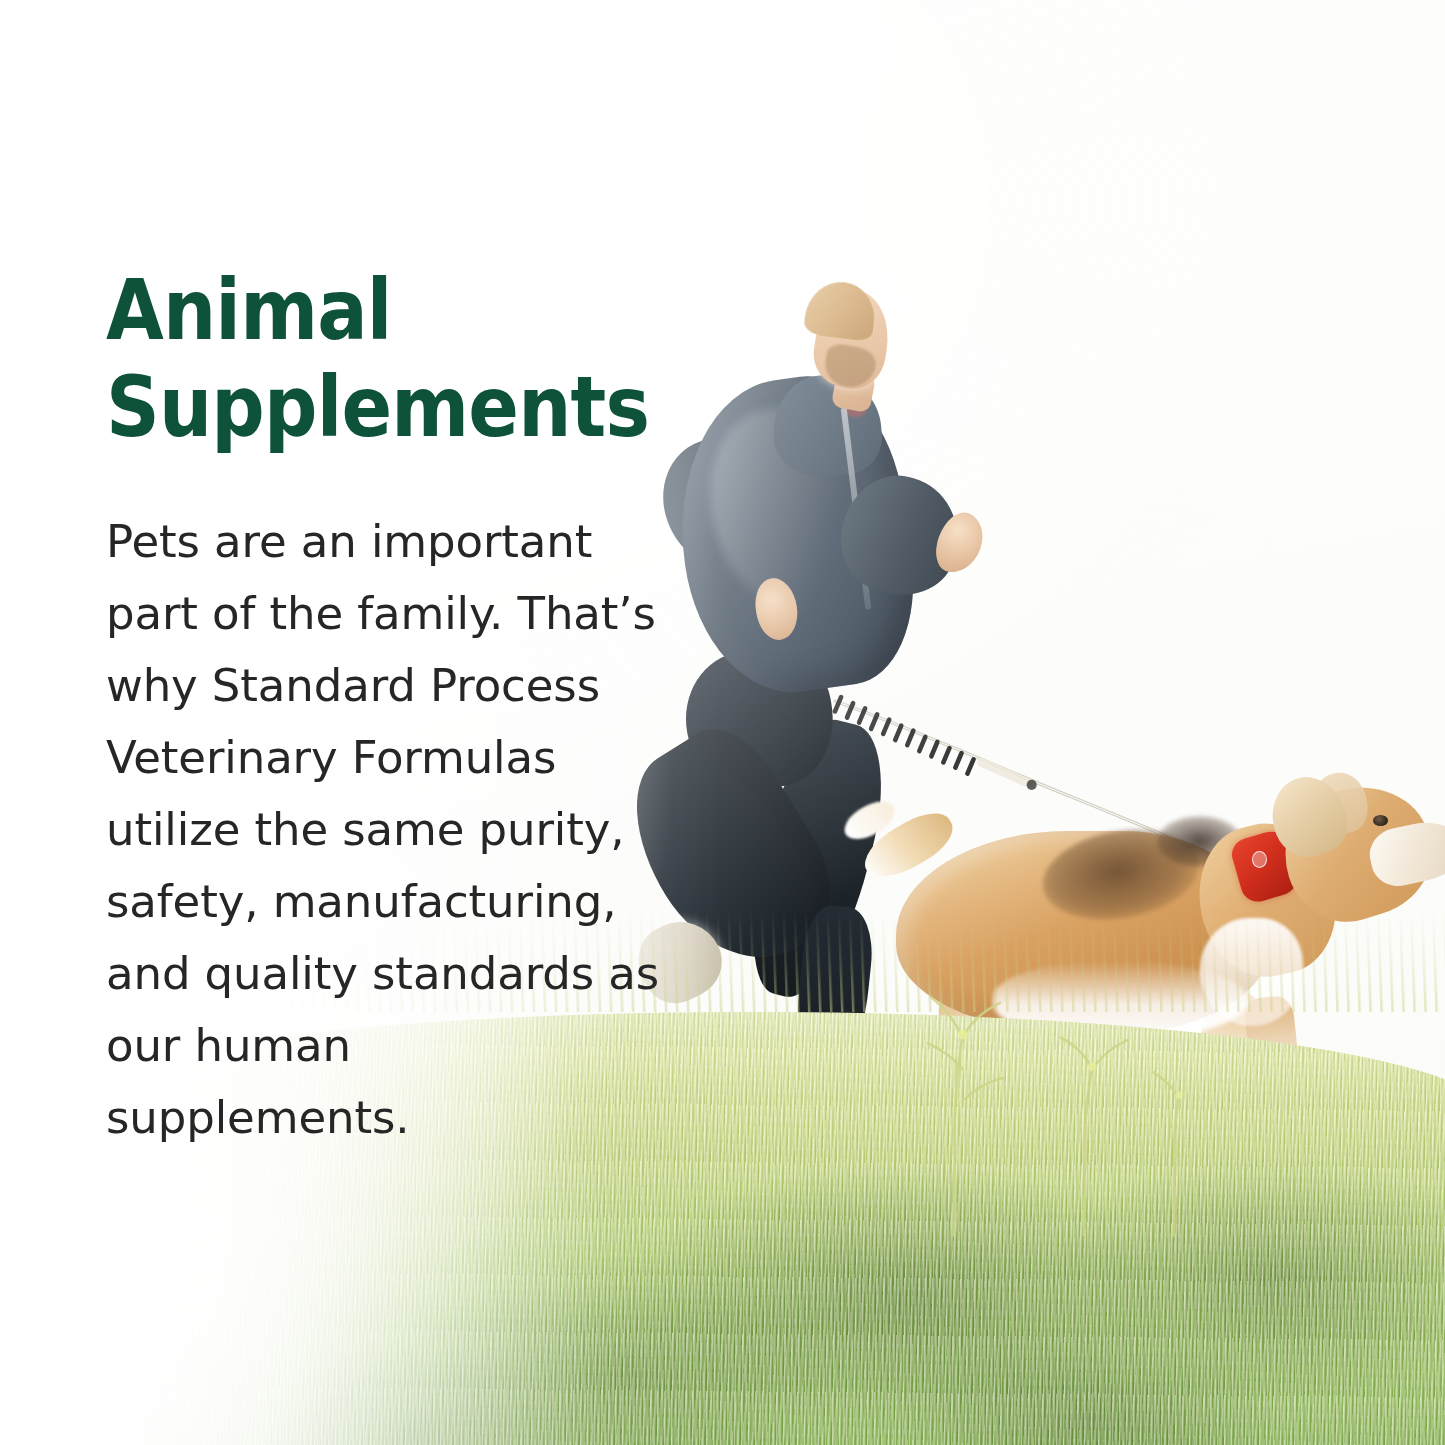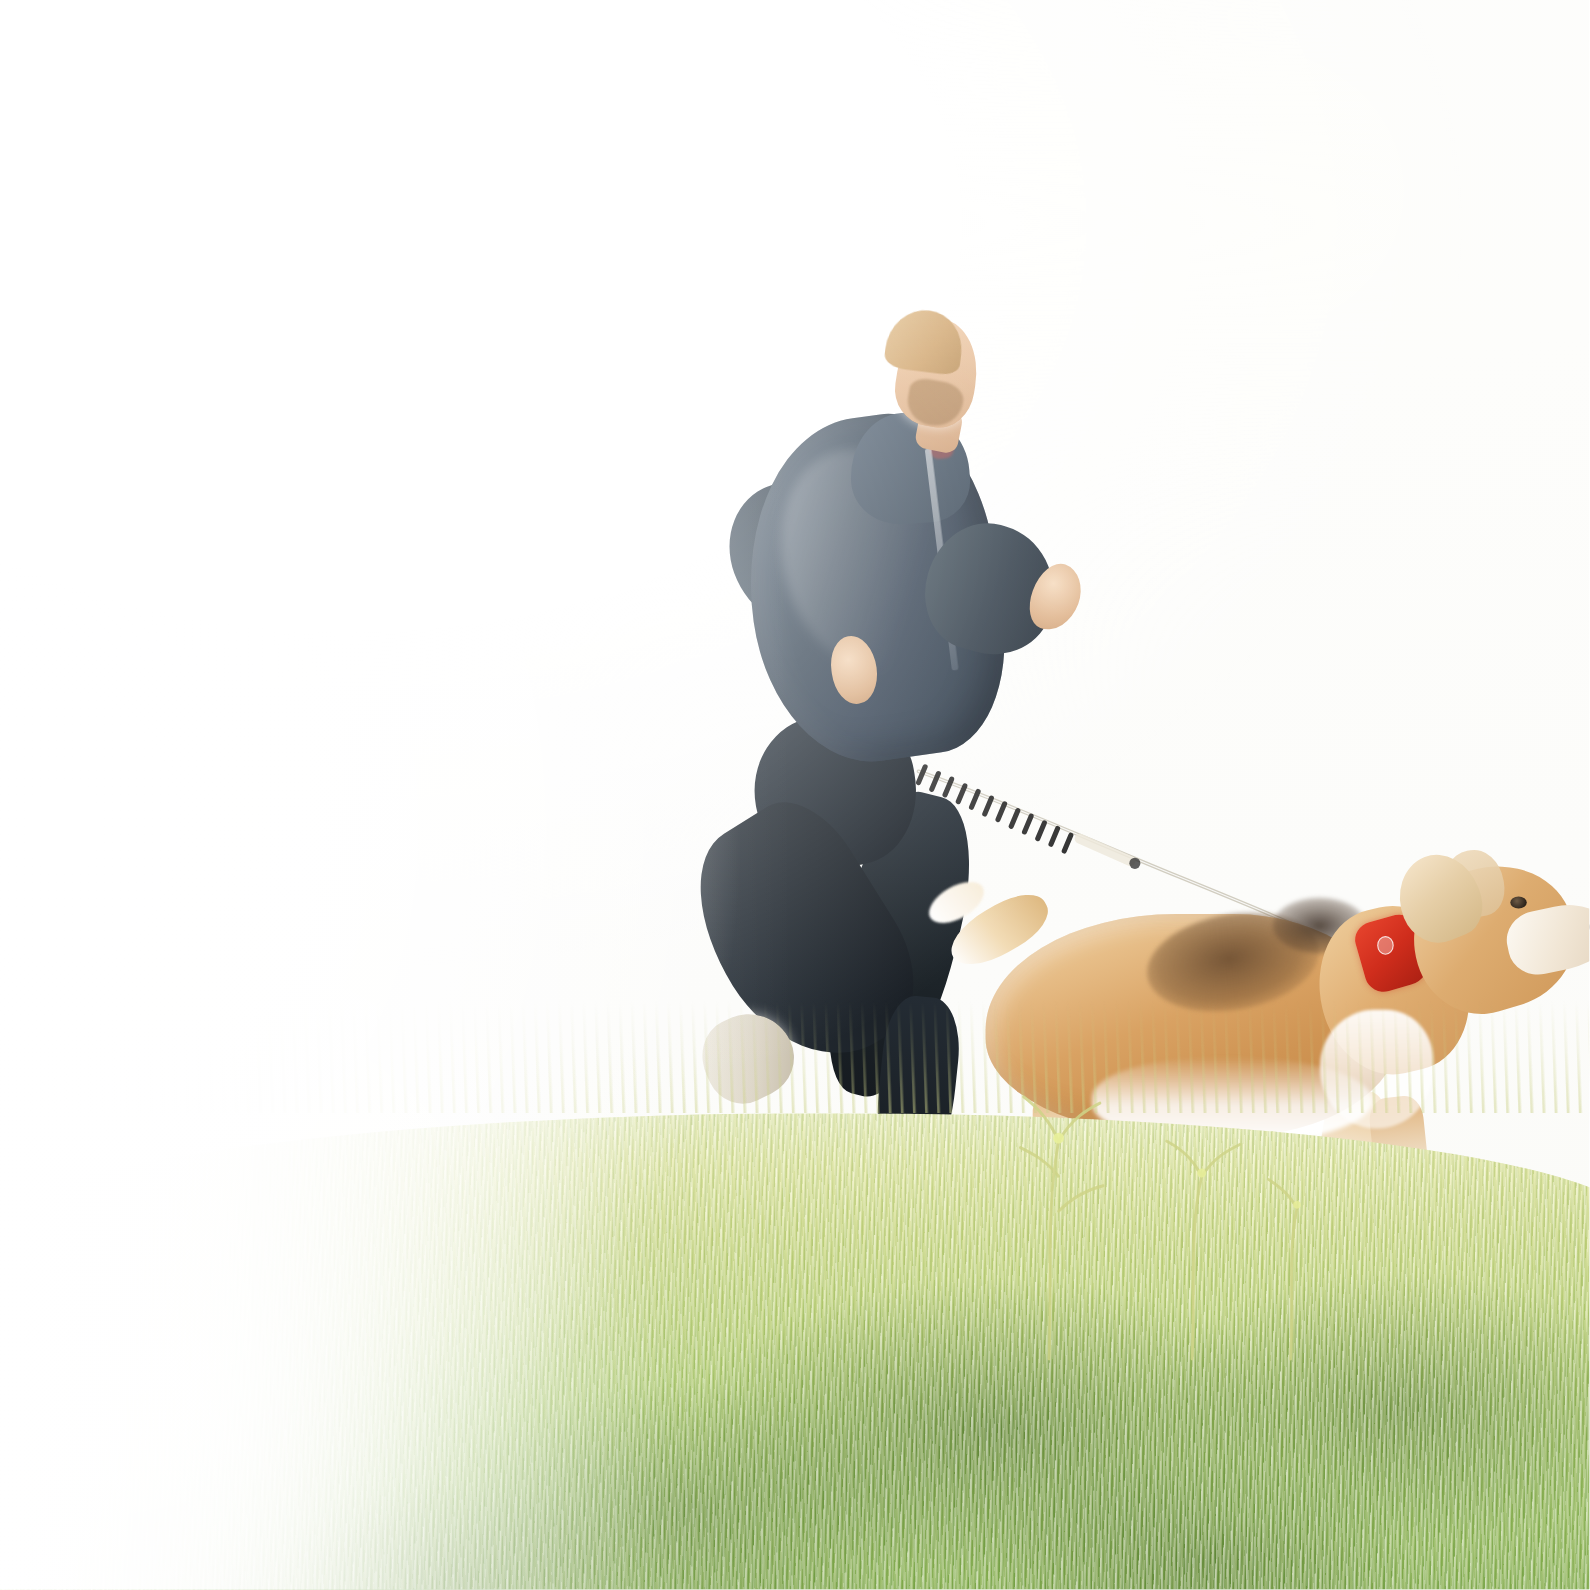--- a/index.html
+++ b/index.html
@@ -596,14 +596,19 @@
         <circle cx="156" cy="138" r="2.8" fill="#e8ef9a" opacity=".85"></circle>
         <circle cx="216" cy="158" r="2.4" fill="#e8ef9a" opacity=".8"></circle>
       </svg>
     </div>
 
     <div class="sunwash"></div>
     <div class="haze"></div>
     <div class="overexpose"></div>
   </div>
 
+  <div class="copy">
+    <h1 class="headline">Animal
+Supplements</h1>
+    <p class="lede">Pets are an important part of the family. That’s why Standard Process Veterinary Formulas utilize the same purity, safety, manufacturing, and quality standards as our human supplements.</p>
+  </div>
 
 </div>
 
 </body></html>

